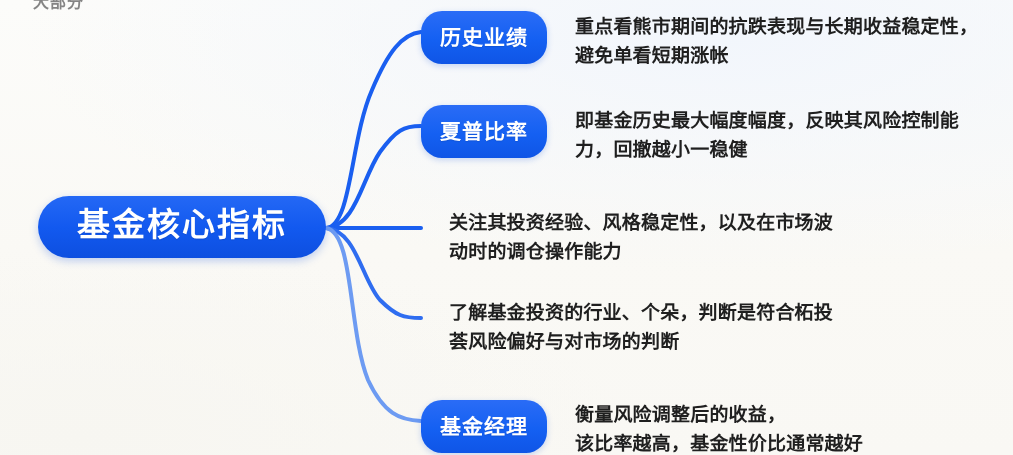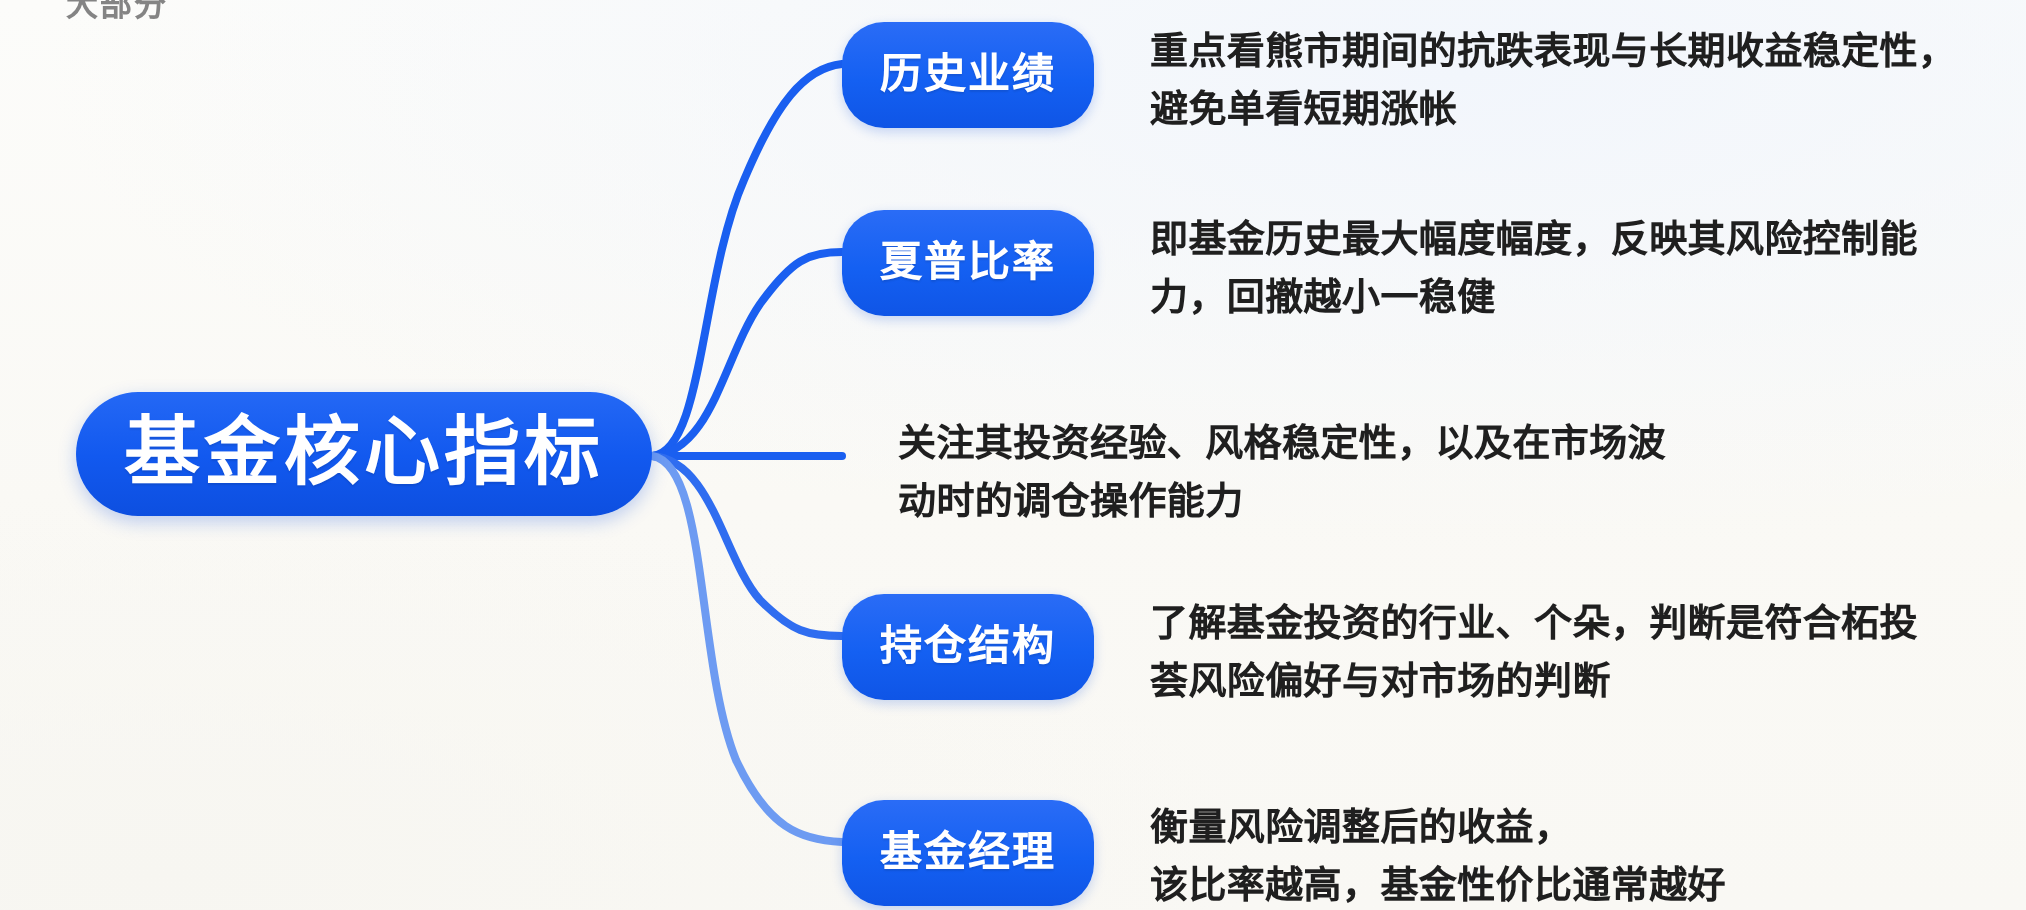--- a/index.html
+++ b/index.html
@@ -54,26 +54,27 @@
     height: 62px;
     border-radius: 31px;
     background: linear-gradient(180deg, #2468f5 0%, #1259ef 52%, #0d4fe0 100%);
     box-shadow: 0 3px 9px rgba(20,80,220,.26);
     display: flex;
     align-items: center;
     justify-content: center;
   }
   #root-node .root-label {
     color: #ffffff;
-    font-size: 38px;
+    font-size: 33px;
     font-weight: 700;
     letter-spacing: 2px;
     line-height: 1;
     text-shadow: 0 1px 1px rgba(0,0,0,.10);
     white-space: nowrap;
+    font-family: Liberation Mono, monospace;
   }
   
   .branch {
     position: absolute;
     left: 421px;
     height: 44px;
     display: flex;
     align-items: flex-start;
   }
   .branch-pill {
@@ -150,23 +151,20 @@
 </div>
 
 <div class="branch" style="top:207px;">
   <div class="branch-desc">
     <span class="desc-line">关注其投资经验、风格稳定性，以及在市场波</span>
     <span class="desc-line">动时的调仓操作能力</span>
   </div>
 </div>
 
 <div class="branch" style="top:297px;">
-  <div class="branch-pill">
-    <span class="pill-label">持仓结构</span>
-  </div>
   <div class="branch-desc">
     <span class="desc-line">了解基金投资的行业、个朵，判断是符合柘投</span>
     <span class="desc-line">荟风险偏好与对市场的判断</span>
   </div>
 </div>
 
 <div class="branch" style="top:400px;">
   <div class="branch-pill">
     <span class="pill-label">基金经理</span>
   </div>

